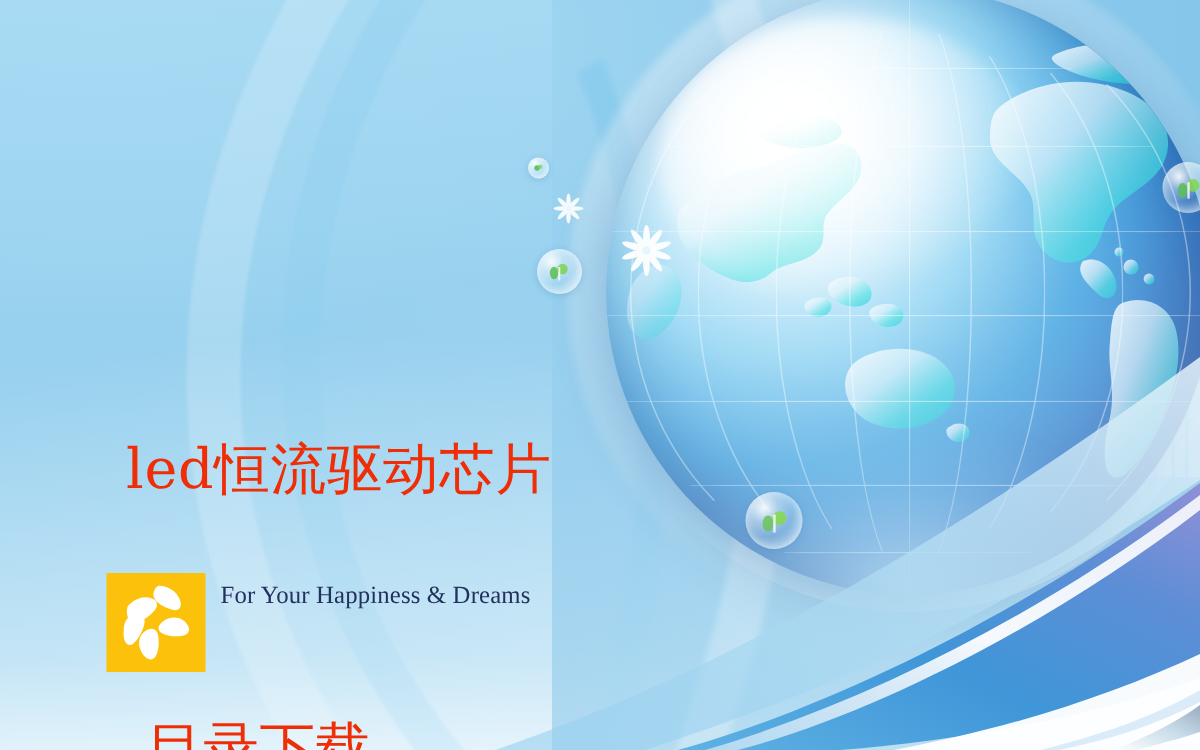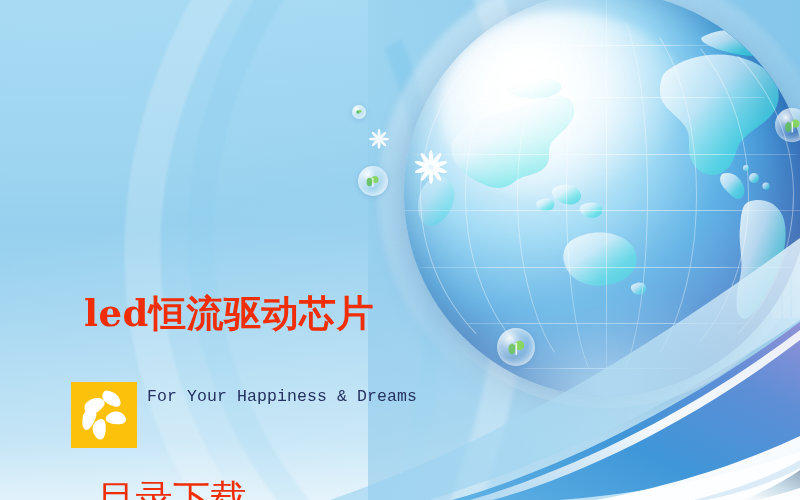--- a/index.html
+++ b/index.html
@@ -160,21 +160,21 @@
 
   
   #headline{
     position:absolute;left:84px;top:158px;
     color:#ef2d07;
     font-family:"DejaVu Serif","Liberation Serif",serif;
     font-size:37px;line-height:62px;
     letter-spacing:.5px;
     white-space:pre;
   }
-  #headline .l1{display:block;font-weight:bold;}
+  #headline .l1{display:block;}
   #headline .l2{display:block;padding-left:14px;}
 
   
   #logo{
     position:absolute;left:71px;top:382px;
     display:flex;align-items:flex-start;
   }
   #logo-mark{
     width:66px;height:66px;background:#fcc20b;
     flex:0 0 auto;position:relative;
@@ -182,21 +182,21 @@
   #logo-mark svg{width:100%;height:100%;display:block;}
   #logo-text{margin-left:10px;padding-top:2px;}
   #logo-word{
     font-family:"Liberation Sans","DejaVu Sans",sans-serif;
     font-weight:bold;font-size:33px;line-height:34px;
     color:#1b2c63;letter-spacing:.5px;
     display:flex;align-items:flex-start;
   }
   #logo-reg{font-size:17px;line-height:17px;margin-left:1px;margin-top:1px;}
   #logo-tag{
-    font-family:Liberation Mono, monospace;
+    font-family:Liberation Serif, serif;
     font-size:16.5px;color:#23315f;margin-top:3px;letter-spacing:.1px;
   }
 </style>
 </head>
 <body>
 
 <div id="banner">
 
   <div class="bg-base"></div>
   <div class="bg-left-soft"></div>

